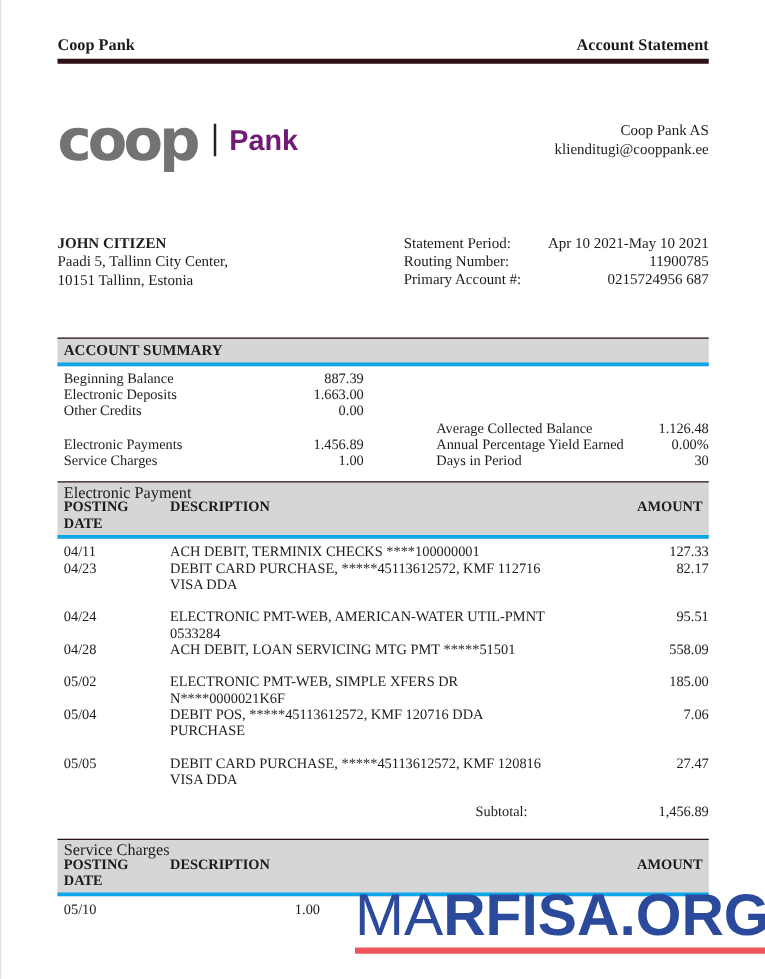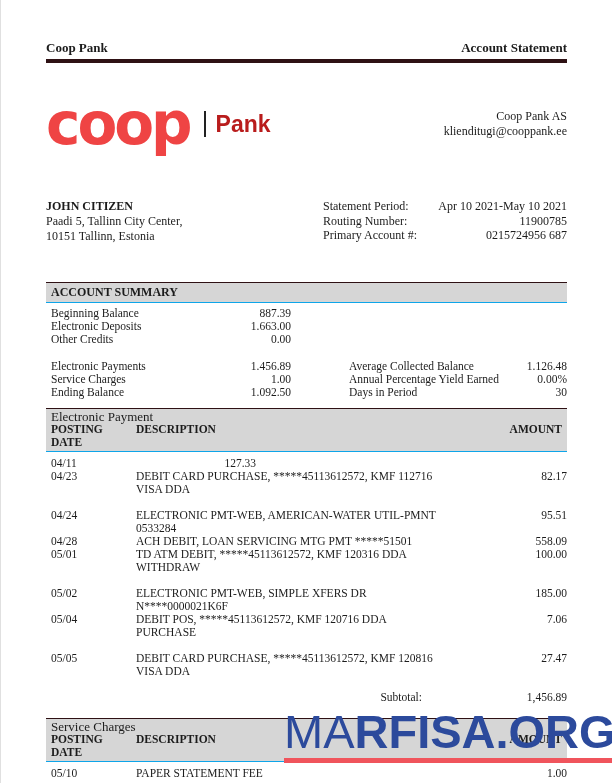--- a/index.html
+++ b/index.html
@@ -5,21 +5,21 @@
   * { margin:0; padding:0; box-sizing:border-box; }
   html,body { width:612px; height:783px; }
   body {
     position:relative;
     background:#ffffff;
     font-family:"Liberation Serif", serif;
     color:#1c1c1c;
     overflow:hidden;
     border-left:1px solid #e0e0e0;
   }
-  .page { padding:0 45px;margin-top:12px; }
+  .page { padding:0 45px; }
 
   
   .top-header {
     padding-top:28px;
     display:flex;
     justify-content:space-between;
     font-size:13px;
     font-weight:bold;
   }
   .top-rule {
@@ -32,35 +32,35 @@
   .brand-row {
     margin-top:42px;
     display:flex;
     justify-content:space-between;
     align-items:flex-start;
   }
   .logo { display:flex; align-items:center; }
   .logo-coop {
     font-family:"DejaVu Sans", sans-serif;
     font-weight:bold;
-    font-size:58px;
+    font-size:46px;
     line-height:38px;
     letter-spacing:-3px;
-    color:#ef4444;
+    color:#737373;
   }
   .logo-divider {
     width:2px; height:26px;
     background:#222;
     margin:0 10px 0 14px;
   }
   .logo-pank {
     font-family:"Liberation Sans", sans-serif;
     font-weight:600;
     font-size:23px;
-    color:#b91c1c;
+    color:#701a75;
   }
   .contact {
     text-align:right;
     font-size:12px;
     line-height:15px;
     padding-top:4px;
   }
 
   
   .info-row {
@@ -71,21 +71,21 @@
   .customer { font-size:12px; line-height:15px; }
   .customer .name { font-weight:bold; }
   .stmt-info { width:244px; font-size:12px; line-height:14.5px; }
   .stmt-info .row { display:flex; }
   .stmt-info .lbl { white-space:nowrap; }
   .stmt-info .val { flex:1; text-align:right; white-space:nowrap; }
 
   
   .band {
     border-top:1.5px solid #2e1114;
-    border-bottom:1px solid #0ea5e9;
+    border-bottom:3px solid #0ea5e9;
     background:#d6d6d6;
     padding:1px 5px 2px 5px;
   }
   .band.single { font-size:12px; font-weight:bold; padding:2px 5px; }
   .band .section-title { font-size:13px; line-height:13px; }
   .band .cols { display:flex; font-size:11.5px; font-weight:bold; line-height:13px; }
 
   .c-date { width:85px; }
   .c-desc { flex:1; }
   .c-amt  { width:120px; text-align:right; }
@@ -204,24 +204,20 @@
         </div>
         <div class="sum-row"></div>
         <div class="sum-row">
           <span class="lbl">Electronic Payments</span>
           <span class="val">1.456.89</span>
         </div>
         <div class="sum-row">
           <span class="lbl">Service Charges</span>
           <span class="val">1.00</span>
         </div>
-        <div class="sum-row">
-          <span class="lbl">Ending Balance</span>
-          <span class="val">1.092.50</span>
-        </div>
       </div>
       <div class="sum-right">
         <div class="sum-row">
           <span class="lbl">Average Collected Balance</span>
           <span class="val">1.126.48</span>
         </div>
         <div class="sum-row">
           <span class="lbl">Annual Percentage Yield Earned</span>
           <span class="val">0.00%</span>
         </div>
@@ -238,42 +234,38 @@
       <div class="section-title">Electronic Payment</div>
       <div class="cols">
         <span class="c-date">POSTING DATE</span>
         <span class="c-desc">DESCRIPTION</span>
         <span class="c-amt">AMOUNT</span>
       </div>
     </div>
     <div class="t-body">
       <div class="t-row">
         <span class="c-date">04/11</span>
+        <span class="c-desc">ACH DEBIT, TERMINIX CHECKS ****100000001</span>
         <span class="c-amt">127.33</span>
       </div>
       <div class="t-row">
         <span class="c-date">04/23</span>
         <span class="c-desc">DEBIT CARD PURCHASE, *****45113612572, KMF 112716 VISA DDA</span>
         <span class="c-amt">82.17</span>
       </div>
       <div class="t-gap"></div>
       <div class="t-row">
         <span class="c-date">04/24</span>
         <span class="c-desc">ELECTRONIC PMT-WEB, AMERICAN-WATER UTIL-PMNT 0533284</span>
         <span class="c-amt">95.51</span>
       </div>
       <div class="t-row">
         <span class="c-date">04/28</span>
         <span class="c-desc">ACH DEBIT, LOAN SERVICING MTG PMT *****51501</span>
         <span class="c-amt">558.09</span>
-      </div>
-      <div class="t-row">
-        <span class="c-date">05/01</span>
-        <span class="c-desc">TD ATM DEBIT, *****45113612572, KMF 120316 DDA WITHDRAW</span>
-        <span class="c-amt">100.00</span>
       </div>
       <div class="t-gap"></div>
       <div class="t-row">
         <span class="c-date">05/02</span>
         <span class="c-desc">ELECTRONIC PMT-WEB, SIMPLE XFERS DR N****0000021K6F</span>
         <span class="c-amt">185.00</span>
       </div>
       <div class="t-row">
         <span class="c-date">05/04</span>
         <span class="c-desc">DEBIT POS, *****45113612572, KMF 120716 DDA PURCHASE</span>
@@ -297,21 +289,20 @@
       <div class="section-title">Service Charges</div>
       <div class="cols">
         <span class="c-date">POSTING DATE</span>
         <span class="c-desc">DESCRIPTION</span>
         <span class="c-amt">AMOUNT</span>
       </div>
     </div>
     <div class="t-body">
       <div class="t-row">
         <span class="c-date">05/10</span>
-        <span class="c-desc">PAPER STATEMENT FEE</span>
         <span class="c-amt">1.00</span>
       </div>
 
     </div>
   </div>
 
 </div>
 
 <div class="watermark">
   <div><span class="wm-light">MA</span><span class="wm-bold">RFISA.ORG</span></div>

